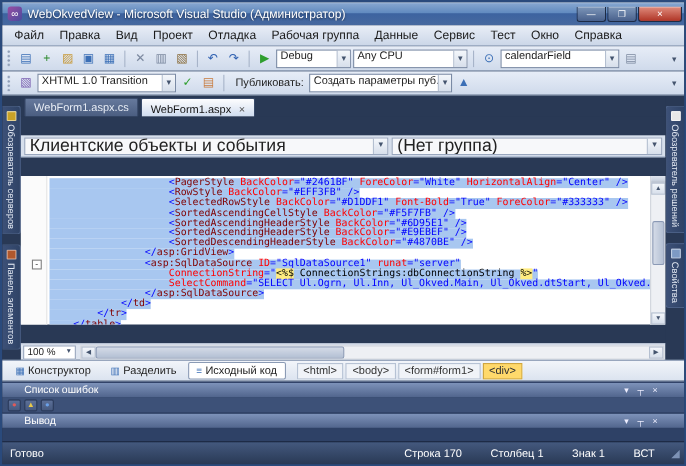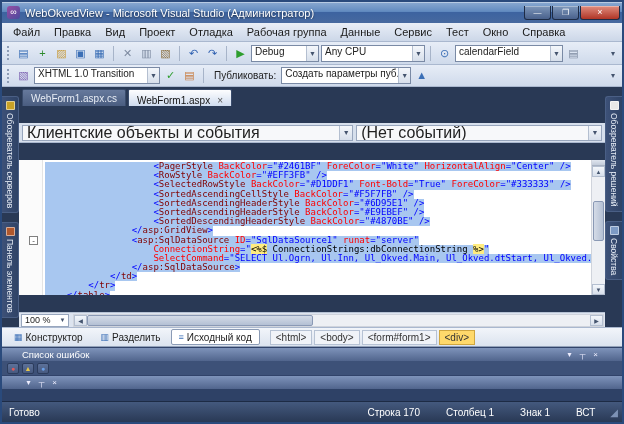--- a/index.html
+++ b/index.html
@@ -250,21 +250,21 @@
             <span class="dtab-close">×</span>
           </div>
         </div>
 
       <div class="navbar">
         <div class="navcombo l">
           <span class="ntext">Клиентские объекты и события</span>
           <span class="arr">▼</span>
         </div>
         <div class="navcombo r">
-          <span class="ntext">(Нет событий)</span>
+          <span class="ntext">(Нет группа)</span>
           <span class="arr">▼</span>
         </div>
       </div>
 
       <div class="editor-row">
         <div class="gutter" id="gutter">
             <div class="foldbox" style="top: 76px;">-</div>
           </div>
         <div class="code" id="code">
             <div class="cl"><span class="lw sel">                    <span class="c-d">&lt;</span><span class="c-t">PagerStyle</span><span class="c-p"> </span><span class="c-a">BackColor</span><span class="c-d">=</span><span class="c-v">"#2461BF"</span><span class="c-p"> </span><span class="c-a">ForeColor</span><span class="c-d">=</span><span class="c-v">"White"</span><span class="c-p"> </span><span class="c-a">HorizontalAlign</span><span class="c-d">=</span><span class="c-v">"Center"</span><span class="c-p"> </span><span class="c-d">/&gt;</span></span></div>
@@ -353,20 +353,21 @@
     <span class="phbtn">┬</span>
     <span class="phbtn">×</span>
   </div>
   <div class="paneltb" id="errtb">
       <div class="ptbtn" style="color: rgb(224, 90, 90);">●</div>
       <div class="ptbtn" style="color: rgb(232, 200, 74);">▲</div>
       <div class="ptbtn" style="color: rgb(106, 160, 232);">●</div>
     </div>
 
   <div class="panelhdr">
+    <span class="ptitle">Вывод</span>
     <span class="phbtn">▾</span>
     <span class="phbtn">┬</span>
     <span class="phbtn">×</span>
   </div>
   <div class="panelbody"></div>
 
   <div class="statusbar">
     <span class="st-ready">Готово</span>
     <div class="st-items" id="stitems">
         <span class="st-item">Строка 170</span>

